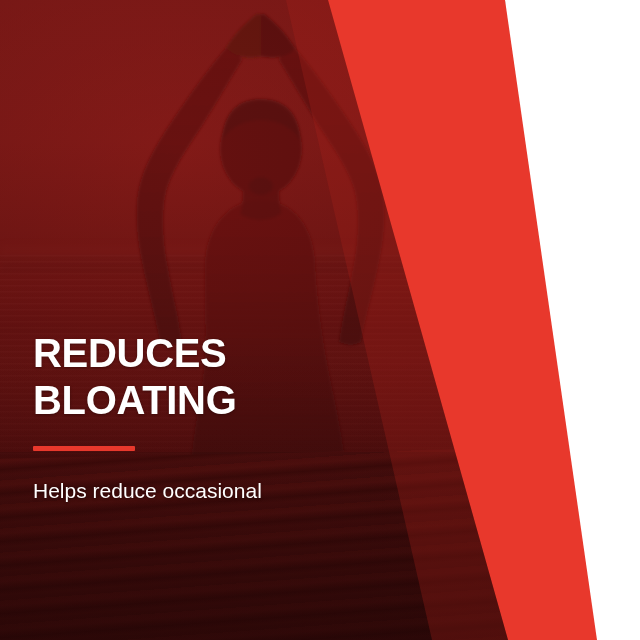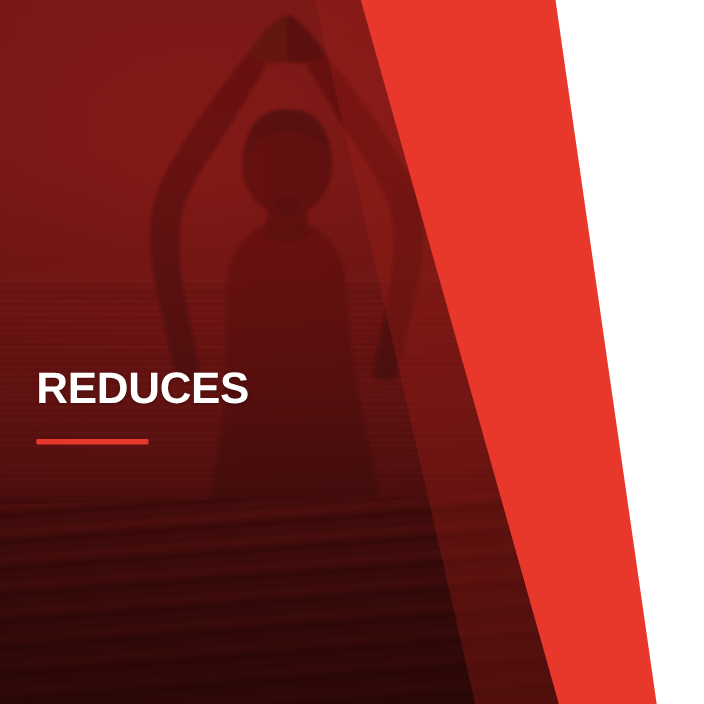--- a/index.html
+++ b/index.html
@@ -293,22 +293,24 @@
       <polygon points="328,0 505,0 640,640 508,640" fill="#e8382c"></polygon>
 
       <polygon points="505,0 640,0 640,640 597,640" fill="#ffffff"></polygon>
     </svg>
   </div>
 
   <div class="content">
 
     <h1 class="headline">
       <span class="hl-line">REDUCES</span>
+      <span class="hl-line">BLOATING</span>
     </h1>
 
     <div class="divider"></div>
 
     <p class="subtext">
+      <span class="sub-line">Helps reduce occasional</span>
     </p>
 
   </div>
 
 </div>
 
 </body></html>

